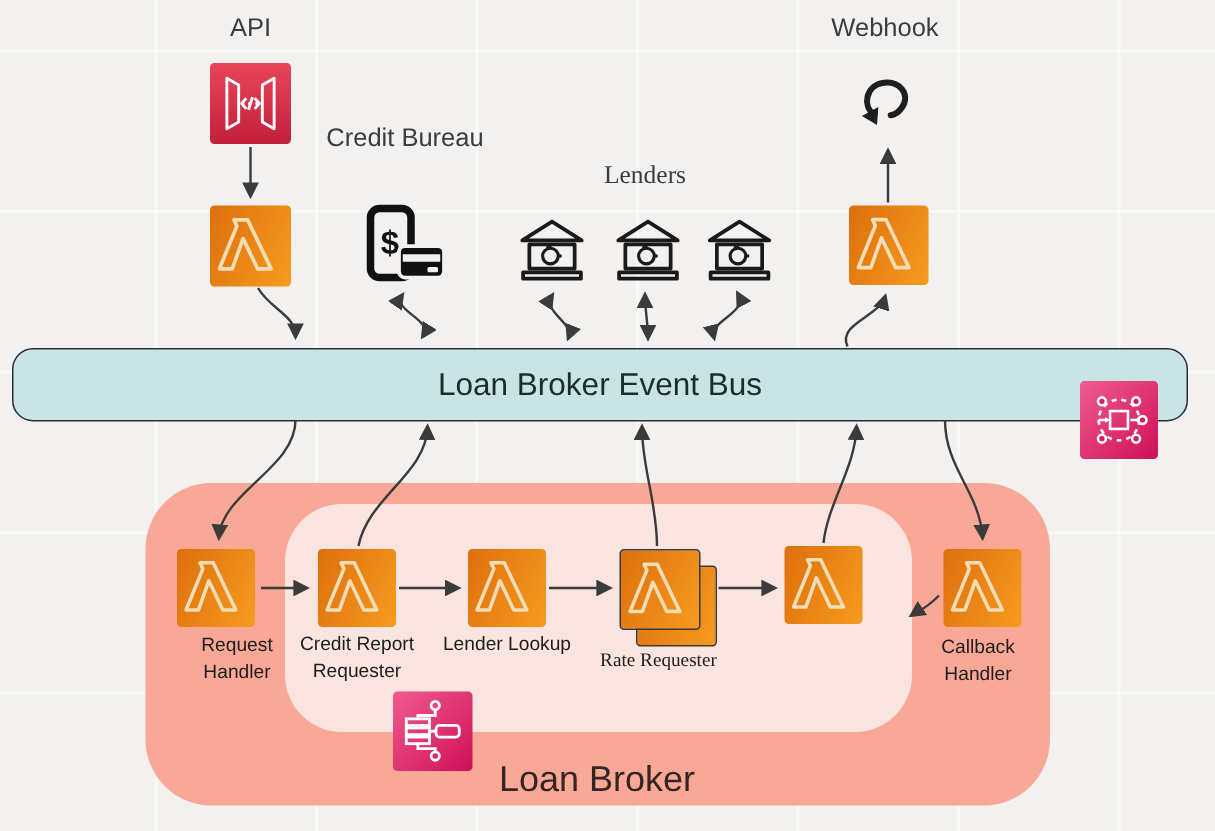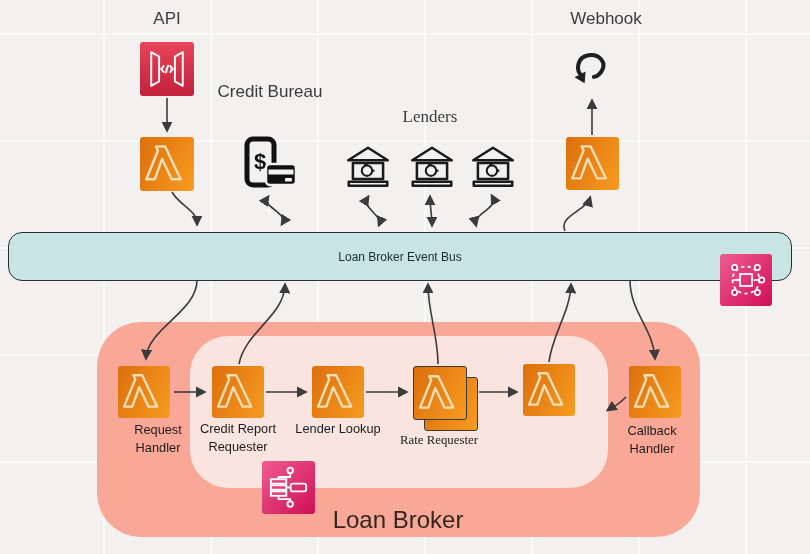--- a/index.html
+++ b/index.html
@@ -18,21 +18,21 @@
   .sec-label{position:absolute; font-size:17px; color:#3c3c3c; text-align:center; line-height:1.45;}
   .node-label{position:absolute; font-size:12.8px; color:#1d1d1d; text-align:center; line-height:1.4;}
   .svc{position:absolute; border-radius:3px;}
   .lambda-bg{background:linear-gradient(115deg,#dd6f0d 0%,#f79b1f 100%);}
   .apigw-bg{background:linear-gradient(180deg,#e8455a 0%,#c2203c 100%);}
   .pink-bg{background:linear-gradient(135deg,#ef5c8f 0%,#cf0f57 100%);}
   .bus{
     position:absolute; left:8px; top:232px; width:782px; height:47px;
     background:#c9e4e5; border:1.5px solid #2e2e2e; border-radius:14px;
     display:flex; align-items:center; justify-content:center;
-    font-size:12px; color:#1c2b2b;
+    font-size:21px; color:#1c2b2b;
   }
   .outer-box{
     position:absolute; left:97px; top:322px; width:603px; height:215px;
     background:#f9a897; border-radius:44px;
   }
   .inner-box{
     position:absolute; left:190px; top:336px; width:418px; height:152px;
     background:#f9e4df; border-radius:38px;
   }
   .broker-label{position:absolute; left:318px; top:506px; width:160px; text-align:center;
@@ -42,21 +42,21 @@
   .z6{z-index:6;}
 </style>
 </head>
 <body>
 
 <div class="canvas">
 
   <div class="sec-label" style="left:127px; top:7px; width:80px;">API</div>
   <div class="sec-label" style="left:215px; top:79px; width:110px; line-height:1.55;">Credit Bureau</div>
   <div class="sec-label" style="left:380px; top:105px; width:100px;font-family:Liberation Serif, serif;">Lenders</div>
-  <div class="sec-label" style="left:556px; top:7px; width:100px;">Webhook</div>
+  <div class="sec-label" style="left:540px; top:7px; width:100px;">Webhook</div>
 
   <div class="svc apigw-bg z6" style="left:140px; top:42px; width:54px; height:54px;">
     <svg width="54" height="54" viewBox="0 0 48 48">
       <g stroke="#ffffff" stroke-width="1.7" fill="none" stroke-linejoin="round">
         <path d="M10 9 L17 13 V35 L10 39 Z"></path>
         <path d="M38 9 L31 13 V35 L38 39 Z"></path>
         <path d="M18.5 24 H29.5" stroke-dasharray="1.8,2.4" stroke-width="1.4"></path>
         <path d="M21.5 20.8 L18.8 24 L21.5 27.2"></path>
         <path d="M26.5 20.8 L29.2 24 L26.5 27.2"></path>
         <path d="M25.2 20.2 L22.8 27.8"></path>

